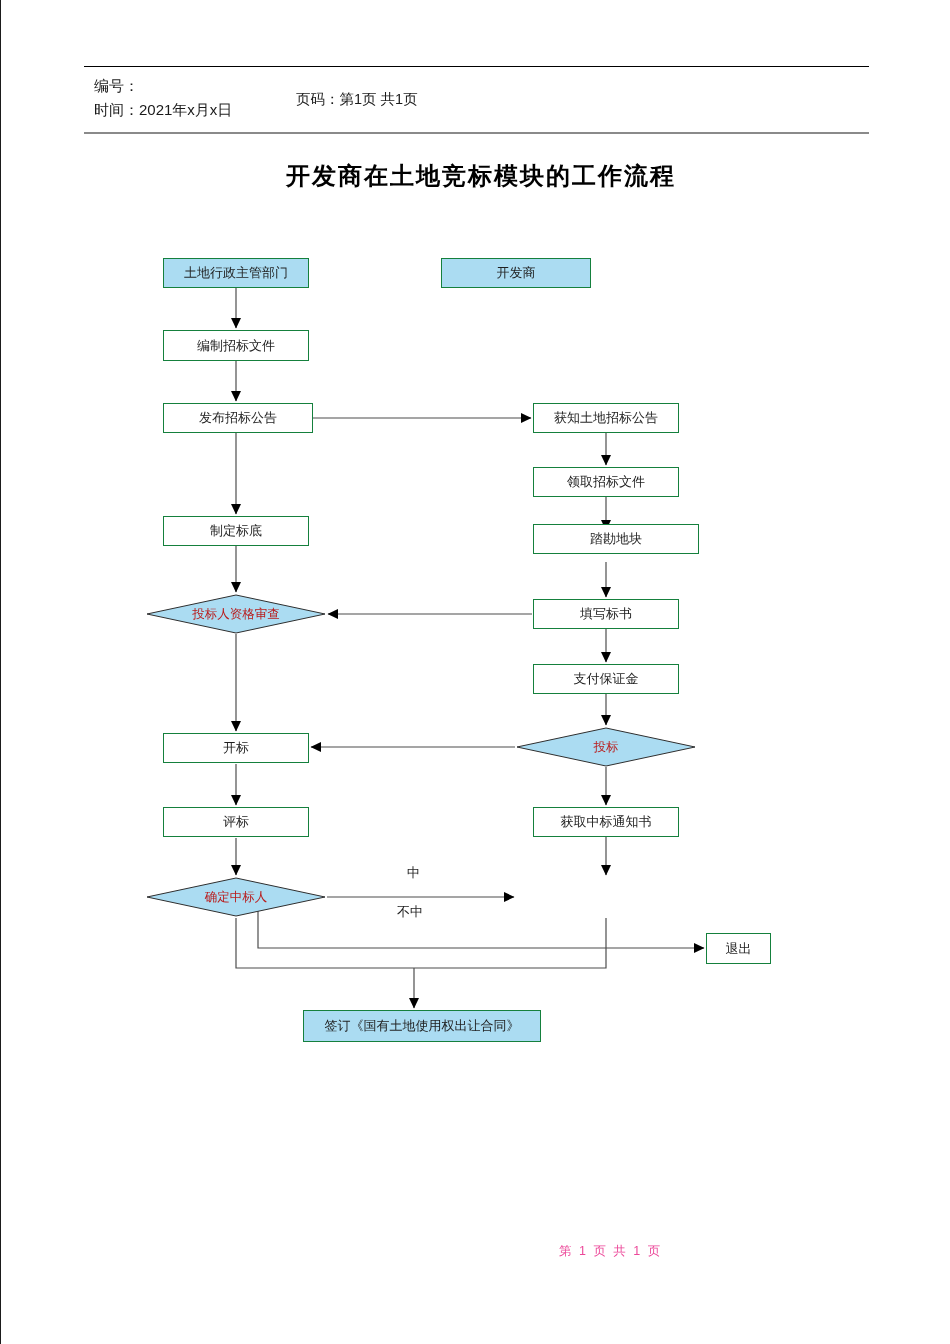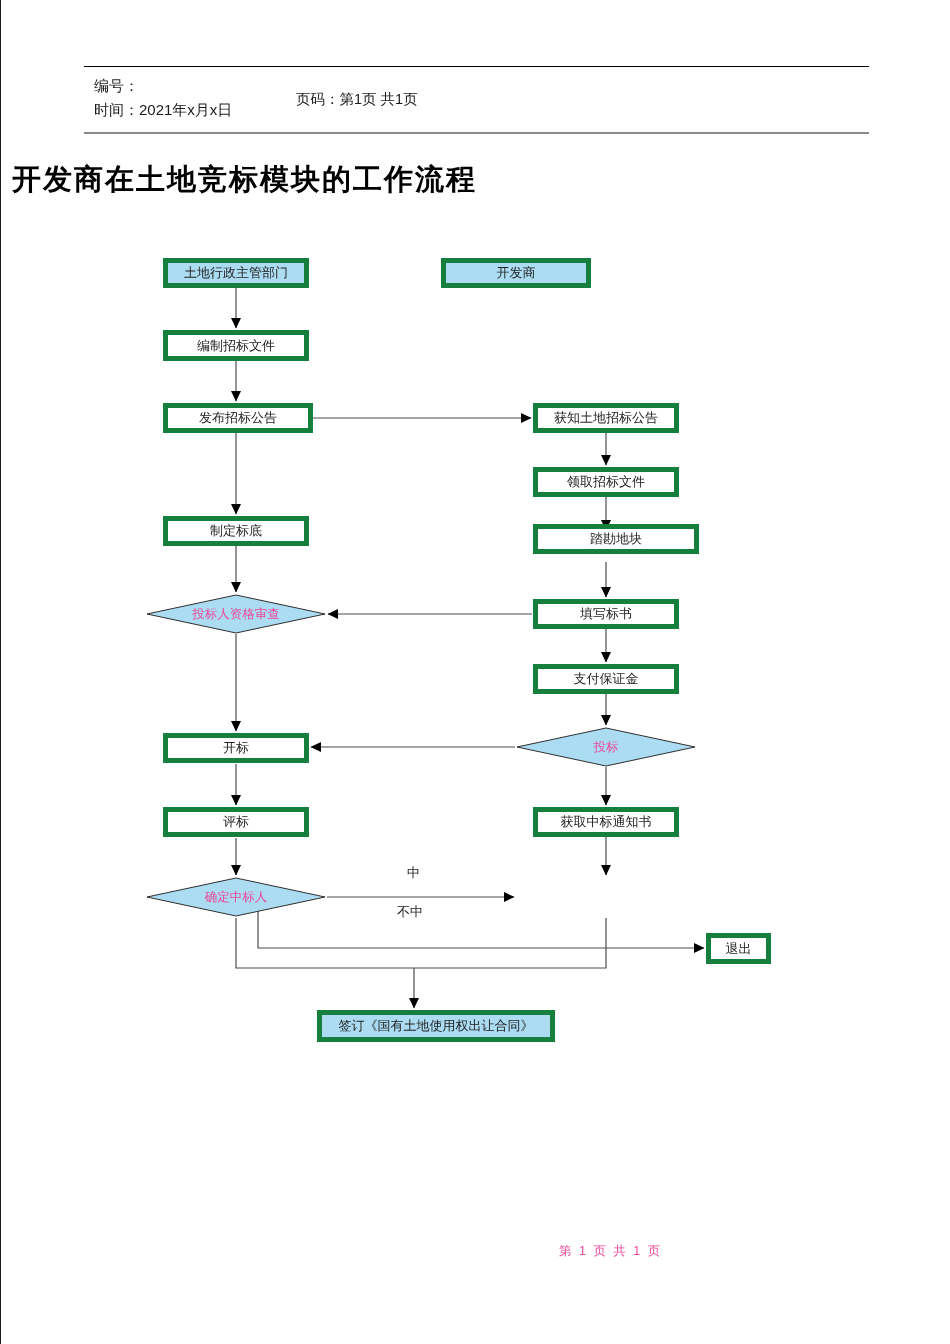--- a/index.html
+++ b/index.html
@@ -16,36 +16,36 @@
   }
   .cell-meta { width:200px; padding:7px 4px 0 10px; font-size:15px; line-height:1.6; }
   .cell-motto {
     width:373px; border-left:1px solid #000; border-right:1px solid #000;
     display:flex; align-items:center; justify-content:center;
     font-size:21px; font-weight:bold; color:#ee1111; letter-spacing:1px;
   }
   .cell-page { flex:1; display:flex; align-items:center; padding-left:12px; font-size:14.5px; }
   
   .title {
-    position:absolute; left:0; top:160px; width:100%; text-align:left;
+    position:absolute; left:0; top:160px; width:100%; text-align:center;
     font-family:"Liberation Serif","DejaVu Serif",serif;
-    font-size:29px; font-weight:700; letter-spacing:2px; color:#000;padding-left:11px;
+    font-size:24px; font-weight:700; letter-spacing:2px; color:#000;padding-left:11px;
   }
   
   svg.connectors { position:absolute; left:0; top:0; }
   .conn { stroke:#4d4d4d; stroke-width:1.2; fill:none; }
   .node {
-    position:absolute; border:5px solid #15803d; background:#fff;
+    position:absolute; border:1px solid #15803d; background:#fff;
     display:flex; align-items:center; justify-content:center;
     font-size:13px; color:#1f1f1f; text-align:center;
   }
   .node.blue { background:#abdcf2; }
   .diamond {
     position:absolute; display:flex; align-items:center; justify-content:center;
-    font-size:12.5px; color:#ec4899;
+    font-size:12.5px; color:#b91c1c;
   }
   .diamond svg { position:absolute; left:0; top:0; width:100%; height:100%; }
   .diamond polygon { fill:#abdcf2; stroke:#2f2f2f; stroke-width:1; }
   .diamond span { position:relative; }
   .edge-label { position:absolute; font-size:13px; color:#1f1f1f; }
   .footer { position:absolute; left:558px; top:1243px; font-size:12.5px; letter-spacing:2px; color:#ec4899; }
 </style>
 </head>
 <body>
 
@@ -147,21 +147,21 @@
   <div class="diamond" style="left:145px;top:877px;width:180px;height:40px">
     <svg viewBox="0 0 180 40" preserveAspectRatio="none">
       <polygon points="90,1 179,20 90,39 1,20" vector-effect="non-scaling-stroke"></polygon>
     </svg>
     <span>确定中标人</span>
   </div>
 
   <div class="node" style="left:705px;top:933px;width:65px;height:31px">
     <span>退出</span>
   </div>
-  <div class="node blue" style="left:316px;top:1010px;width:238px;height:32px">
+  <div class="node blue" style="left:302px;top:1010px;width:238px;height:32px">
     <span>签订《国有土地使用权出让合同》</span>
   </div>
 
   <div class="edge-label" style="left:406px;top:864px">中</div>
   <div class="edge-label" style="left:396px;top:903px">不中</div>
 
   <div class="footer">第 1 页 共 1 页</div>
 
 </div>
 

